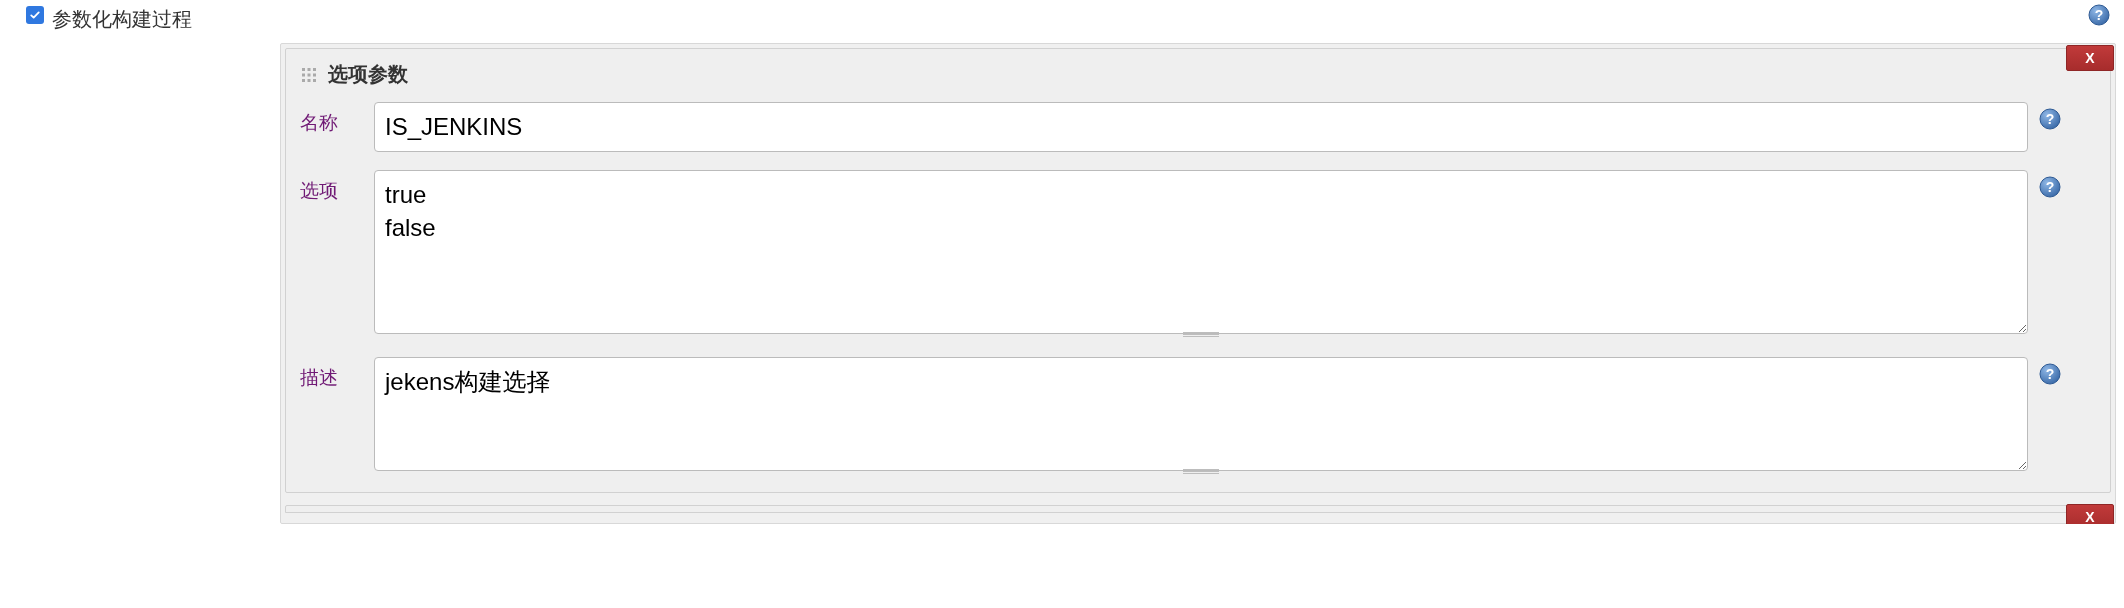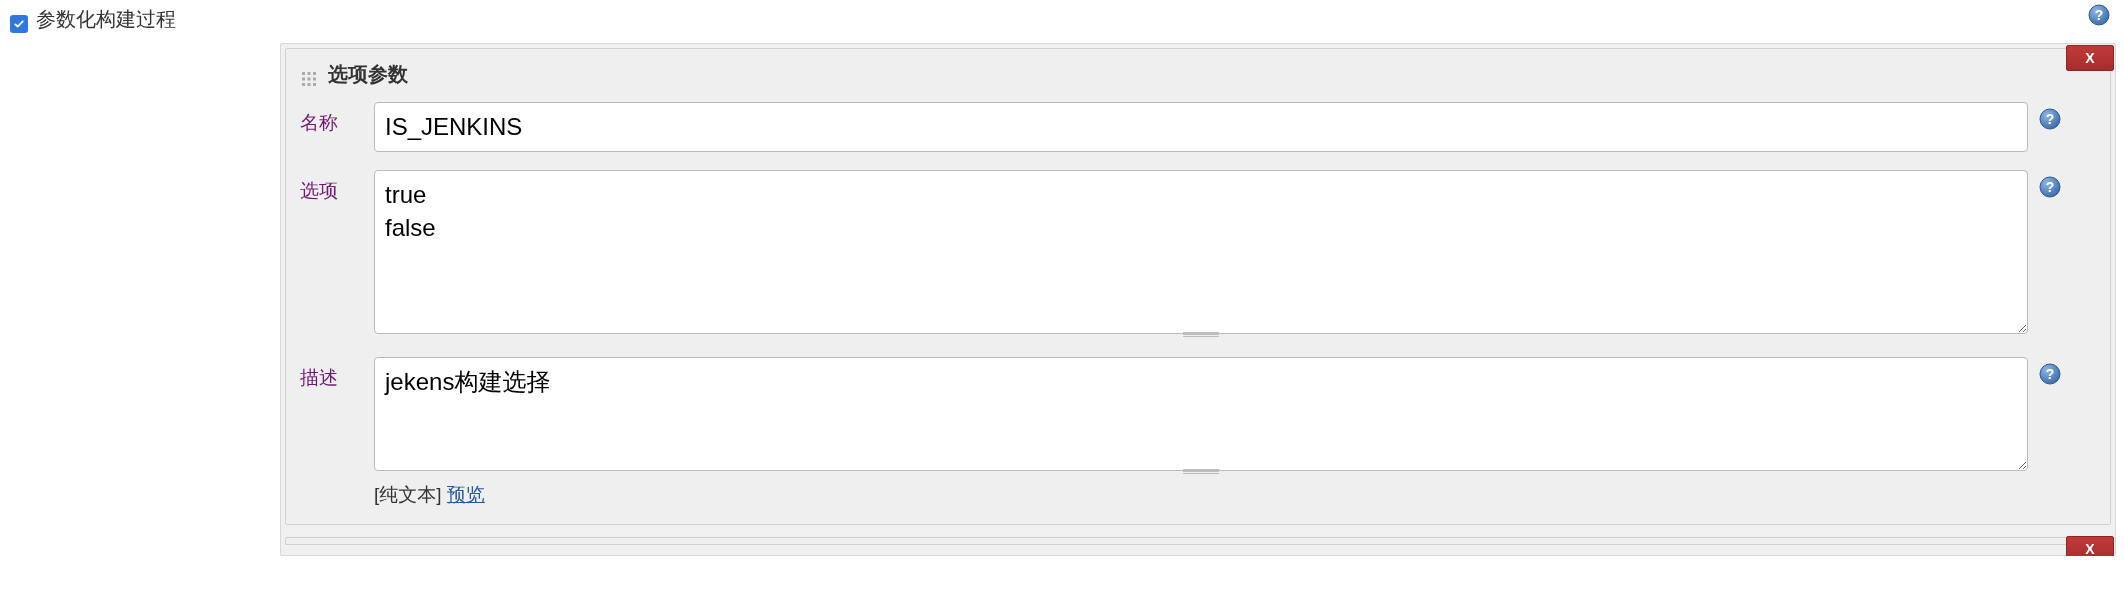--- a/index.html
+++ b/index.html
@@ -7,23 +7,24 @@
     font-family: Arial, "Helvetica Neue", Helvetica, "Microsoft YaHei", sans-serif;
     font-size: 19px;
     color: #333;
     background: #fff;
     width: 2124px;
   }
 
   
   .top-row {
     display: flex;
-    align-items: flex-end;
+    align-items: flex-start;
     padding: 6px 10px 10px 10px;
     position: relative;
+    margin-left: 16px;
   }
   .top-checkbox {
     width: 18px;
     height: 18px;
     border-radius: 3px;
     background: #2F78E0;
     display: inline-flex;
     align-items: center;
     justify-content: center;
     margin-right: 8px;
@@ -55,21 +56,21 @@
     border-radius: 2px;
     position: relative;
     padding: 12px 46px 12px 14px;
     margin-bottom: 12px;
   }
   .param-block:last-child { margin-bottom: 0; }
 
   
   .block-header {
     display: flex;
-    align-items: flex-end;
+    align-items: center;
     margin-bottom: 14px;
   }
   .drag-handle {
     width: 18px;
     height: 18px;
     margin-right: 10px;
     cursor: move;
     display: inline-flex;
     align-items: center;
     justify-content: center;
@@ -296,23 +297,20 @@
       <div class="row-label">描述</div>
       <div class="row-field">
         <div class="textarea-wrap">
           <textarea class="jenkins-textarea" rows="4" style="height: 114px;">jekens构建选择</textarea>
           <div class="grip">
               <span></span>
               <span></span>
               <span></span>
             </div>
         </div>
-        <div class="subtext">
-          <span>[纯文本] </span><a>预览</a>
-        </div>
       </div>
       <div class="row-help">
         <span class="help-icon">
           <svg viewBox="0 0 22 22">
             <circle cx="11" cy="11" r="10" fill="url(#hg1)" stroke="#2e5a94" stroke-width="1"></circle>
             <text x="11" y="16" text-anchor="middle" font-size="14" font-weight="bold" fill="#fff">?</text>
           </svg>
         </span>
       </div>
     </div>

